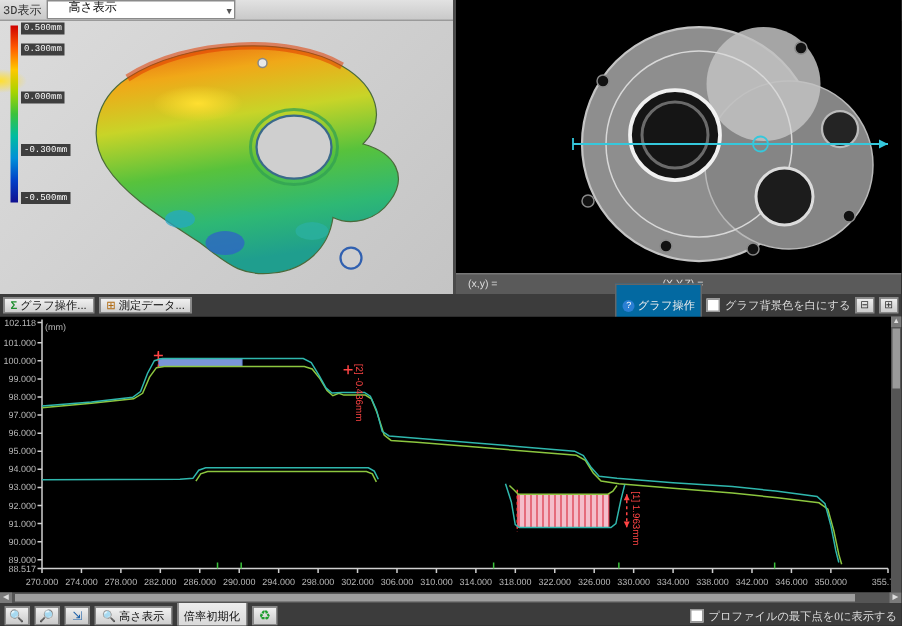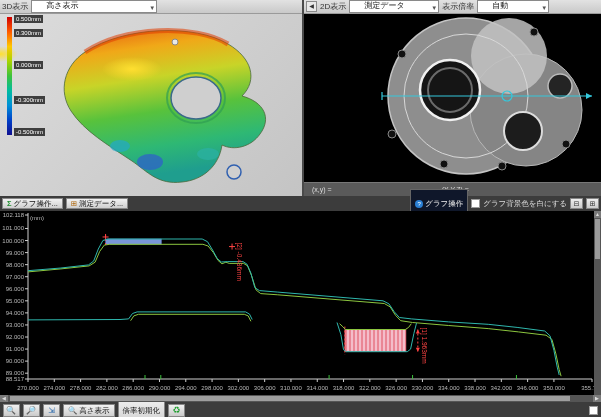--- a/index.html
+++ b/index.html
@@ -1,20 +1,20 @@
 <!DOCTYPE html>
 <html><head>
 <meta charset="utf-8">
 <style>
   html,body{margin:0;padding:0;background:#2e2e2e;width:601px;height:417px;overflow:hidden;
     font-family:"Liberation Sans",sans-serif;}
   #app{width:601px;height:417px;position:relative;background:#2e2e2e;}
   
   #top-row{display:flex;height:196px;}
-  #panel3d{width:302px;height:196px;background:#d2d2d2;position:relative;border-right:2px solid #4a4a4a;}
+  #panel3d{width:302px;height:196px;background:#d2d2d2;position:relative;border-right:2px solid #4a4a4a;font-family:Liberation Mono, monospace;}
   #panel2d{width:297px;height:196px;background:#000;position:relative;}
   .toolbar{height:13px;background:linear-gradient(#e2e2e2,#c9c9c9);display:flex;align-items:center;
     font-size:8px;color:#222;padding:0 2px;gap:3px;border-bottom:1px solid #9a9a9a;}
   .tlabel{font-size:8px;color:#333;white-space:nowrap;}
   .tselect{background:#fff;border:1px solid #8a8a8a;font-size:8px;height:11px;line-height:10px;
     padding:0 10px 0 14px;position:relative;white-space:nowrap;color:#111;}
   .tselect .arr{position:absolute;right:1px;top:2px;font-size:6px;color:#555;}
   .sqbtn{width:11px;height:11px;background:#e8e8e8;border:1px solid #8a8a8a;font-size:6px;
     line-height:9px;text-align:center;color:#333;padding:0;}
   
@@ -28,21 +28,21 @@
   
   #canvas2d{position:absolute;top:14px;left:0;right:0;height:169px;background:#000;}
   #status2d{position:absolute;bottom:0;left:0;right:0;height:13px;background:#5a5a5a;
     color:#ddd;font-size:7px;display:flex;align-items:center;border-top:1px solid #777;}
   #status2d .s1{margin-left:8px;}  #status2d .s2{margin-left:110px;}
   
   #panelprofile{position:absolute;top:196px;left:0;width:601px;height:221px;background:#3c3c3c;}
   #chart-header{height:13px;display:flex;align-items:center;gap:3px;padding:1px 2px;}
   .wbtn{height:11px;background:linear-gradient(#f2f2f2,#cfcfcf);border:1px solid #888;
     font-size:7.5px;color:#111;display:inline-flex;align-items:center;gap:2px;padding:0 4px;white-space:nowrap;}
-  .dkbtn{height:29px;background:#0f172a;border:1px solid #666;color:#eee;font-size:7.5px;
+  .dkbtn{height:29px;background:#0369a1;border:1px solid #666;color:#eee;font-size:7.5px;
     display:inline-flex;align-items:center;gap:2px;padding:0 4px;white-space:nowrap;}
   .spacer{flex:1;}
   .cb{width:7px;height:7px;background:#fff;border:1px solid #999;display:inline-block;}
   .cbl{color:#ddd;font-size:7.5px;white-space:nowrap;font-family:Liberation Serif, serif;}
   .infoi{width:8px;height:8px;border-radius:50%;background:#2a7fd4;color:#fff;font-size:6px;
     line-height:8px;text-align:center;display:inline-block;}
   .miniicon{width:13px;height:11px;background:linear-gradient(#eee,#ccc);border:1px solid #888;
     font-size:7px;line-height:10px;text-align:center;color:#333;padding:0;}
   #chart-wrap{position:relative;height:184px;}
   #profile-svg{position:absolute;left:0;top:0;}
@@ -107,31 +107,20 @@
           <ellipse cx="120" cy="132" rx="10" ry="6" fill="#23a8c8" opacity="0.7"></ellipse>
           <ellipse cx="208" cy="140" rx="11" ry="6" fill="#2bb0a0" opacity="0.8"></ellipse>
           <ellipse cx="132" cy="55" rx="30" ry="12" fill="url(#spot)"></ellipse>
           <ellipse cx="160,0" cy="40" rx="18" ry="8" fill="url(#spot)"></ellipse>
           <circle cx="175" cy="28" r="3" fill="#e8e8e8" stroke="#888"></circle>
         </svg>
       </div>
     </section>
 
     <section id="panel2d">
-      <div class="toolbar">
-        <button class="sqbtn">◀</button>
-        <span class="tlabel">2D表示</span>
-        <span class="tselect" style="width:64px">
-          <span>測定データ</span><span class="arr">▼</span>
-        </span>
-        <span class="tlabel">表示倍率</span>
-        <span class="tselect" style="width:46px">
-          <span>自動</span><span class="arr">▼</span>
-        </span>
-      </div>
       <div id="canvas2d">
         <svg width="297" height="169">
           <circle cx="162" cy="82" r="78" fill="#8e8e8e" stroke="#c4c4c4" stroke-width="1.5"></circle>
           <circle cx="222" cy="96" r="56" fill="#858585" stroke="#b8b8b8"></circle>
           <circle cx="205" cy="42" r="38" fill="#c2c2c2" opacity="0.85"></circle>
           <circle cx="162" cy="82" r="62" fill="none" stroke="#d8d8d8" stroke-width="1"></circle>
           <circle cx="146" cy="76" r="30" fill="#151515" stroke="#f0f0f0" stroke-width="2.5"></circle>
           <circle cx="146" cy="76" r="22" fill="none" stroke="#6a6a6a" stroke-width="2"></circle>
           <circle cx="219" cy="117" r="19" fill="#1c1c1c" stroke="#dcdcdc" stroke-width="2"></circle>
           <circle cx="256" cy="72" r="12" fill="#242424" stroke="#bbb" stroke-width="1.5"></circle>
@@ -304,15 +293,16 @@
       <button class="wbtn" style="height:13px">
         <span style="color:#1a5fa8">🔍</span>
         <span>高さ表示</span>
       </button>
       <button class="wbtn" style="height:28px">
         <span>倍率初期化</span>
       </button>
       <button class="greenbtn">♻</button>
       <span class="spacer"></span>
       <span class="cb"></span>
+      <span class="cbl">プロファイルの最下点を0に表示する</span>
     </div>
   </section>
 </div>
 
 </body></html>

